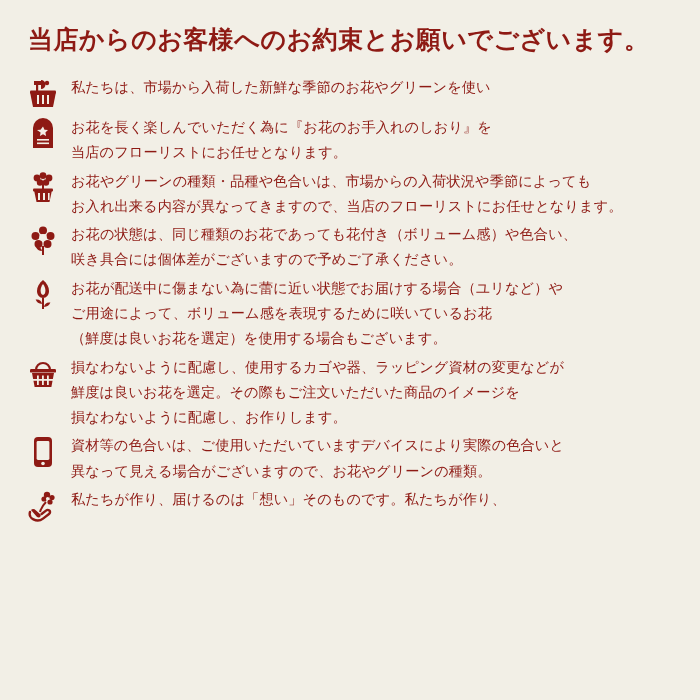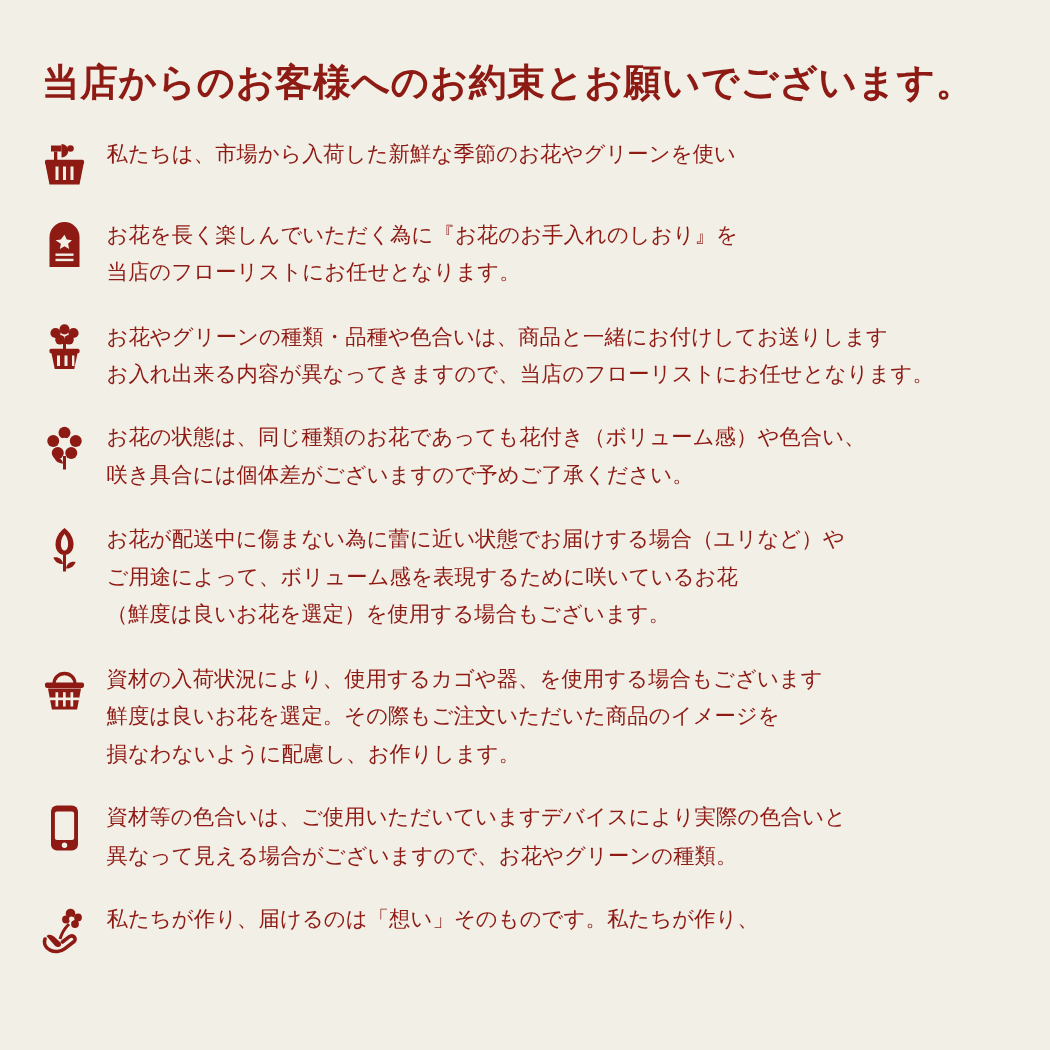--- a/index.html
+++ b/index.html
@@ -11,36 +11,36 @@
     height: 700px;
     background: #f2efe6;
     font-family: "Liberation Sans", "DejaVu Sans", sans-serif;
     color: #8e1a14;
     overflow: hidden;
   }
   .page {
     width: 700px;
     height: 700px;
     box-sizing: border-box;
-    padding: 40px 22px 10px 26px;
+    padding: 24px 22px 10px 26px;
     position: relative;
   }
   .page-title {
     font-size: 25px;
     font-weight: bold;
     letter-spacing: 0.5px;
     color: #8e1a14;
     margin: 0 0 20px 2px;
     line-height: 1.2;
     white-space: nowrap;
   }
   .promise-list {
     display: flex;
     flex-direction: column;
-    gap: 16px;
+    gap: 2px;
   }
   .promise-item {
     display: flex;
     align-items: flex-start;
     gap: 11px;
   }
   .icon-box {
     width: 34px;
     min-width: 34px;
     height: 36px;
@@ -117,21 +117,21 @@
           <circle cx="18" cy="10.5" r="3.2"></circle>
           <rect x="14" y="11" width="2" height="7"></rect>
           <path d="M6 18h18l-2.5 12h-13z"></path>
           <rect x="5" y="16.5" width="20" height="3" rx="1"></rect>
           <rect x="10" y="21" width="2" height="7" fill="#f2efe6"></rect>
           <rect x="15" y="21" width="2" height="7" fill="#f2efe6"></rect>
           <rect x="20" y="21" width="1.6" height="7" fill="#f2efe6"></rect>
         </svg>
       </div>
       <div class="promise-text">
-        <span class="line">お花やグリーンの種類・品種や色合いは、商品と一緒にお付けしてお送りします</span>
+        <span class="line">お花やグリーンの種類・品種や色合いは、市場からの入荷状況や季節によっても</span>
         <span class="line">お入れ出来る内容が異なってきますので、当店のフローリストにお任せとなります。</span>
       </div>
     </div>
 
     <div class="promise-item">
       <div class="icon-box">
         <svg width="28" height="32" viewBox="0 0 28 32" fill="#8e1a14">
           <circle cx="14" cy="5.5" r="4"></circle>
           <circle cx="6.5" cy="11" r="4"></circle>
           <circle cx="21.5" cy="11" r="4"></circle>
@@ -171,21 +171,21 @@
           <path d="M8 12c0-4 3-7 7-7s7 3 7 7" fill="none" stroke="#8e1a14" stroke-width="2.2"></path>
           <rect x="2" y="11" width="26" height="3.6" rx="1.2"></rect>
           <path d="M4 15h22l-2.6 14H6.6z"></path>
           <rect x="9" y="17.5" width="1.8" height="9.5" fill="#f2efe6"></rect>
           <rect x="14" y="17.5" width="1.8" height="9.5" fill="#f2efe6"></rect>
           <rect x="19" y="17.5" width="1.8" height="9.5" fill="#f2efe6"></rect>
           <rect x="5" y="21" width="20" height="1.8" fill="#f2efe6"></rect>
         </svg>
       </div>
       <div class="promise-text">
-        <span class="line">資材の入荷状況により、使用するカゴや器、を使用する場合もございます</span>
+        <span class="line">損なわないように配慮し、使用するカゴや器、ラッピング資材の変更などが</span>
         <span class="line">鮮度は良いお花を選定。その際もご注文いただいた商品のイメージを</span>
         <span class="line">損なわないように配慮し、お作りします。</span>
       </div>
     </div>
 
     <div class="promise-item">
       <div class="icon-box">
         <svg width="22" height="32" viewBox="0 0 22 32" fill="#8e1a14">
           <rect x="2" y="1" width="18" height="30" rx="4"></rect>
           <rect x="4.6" y="5" width="12.8" height="19" rx="1.4" fill="#f2efe6"></rect>

